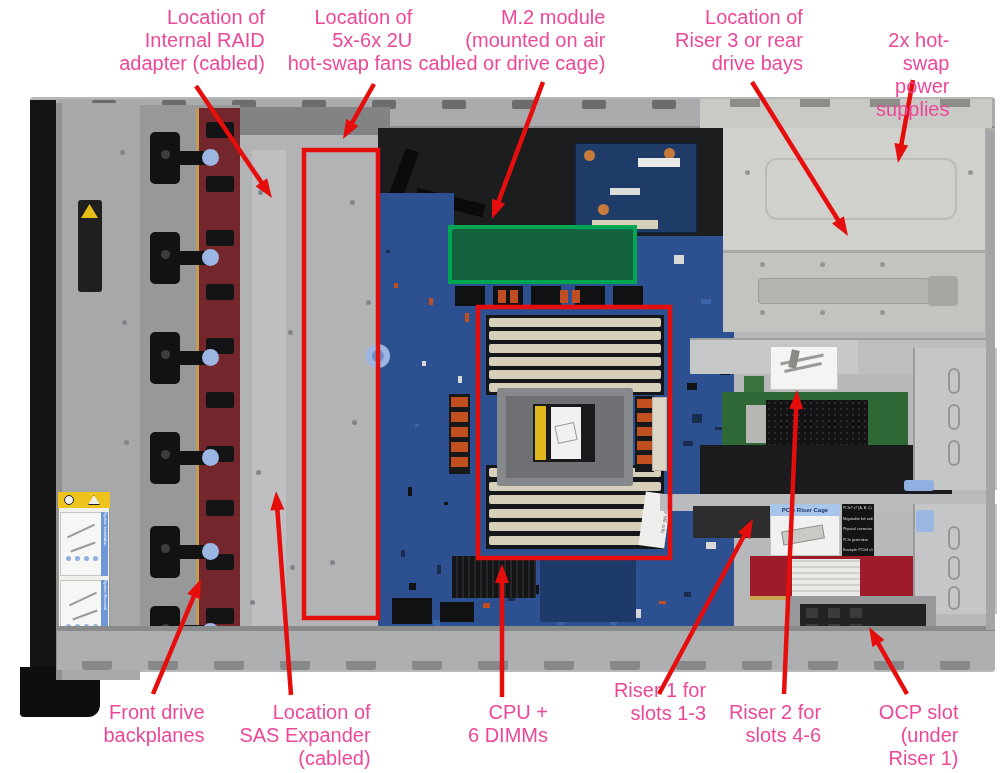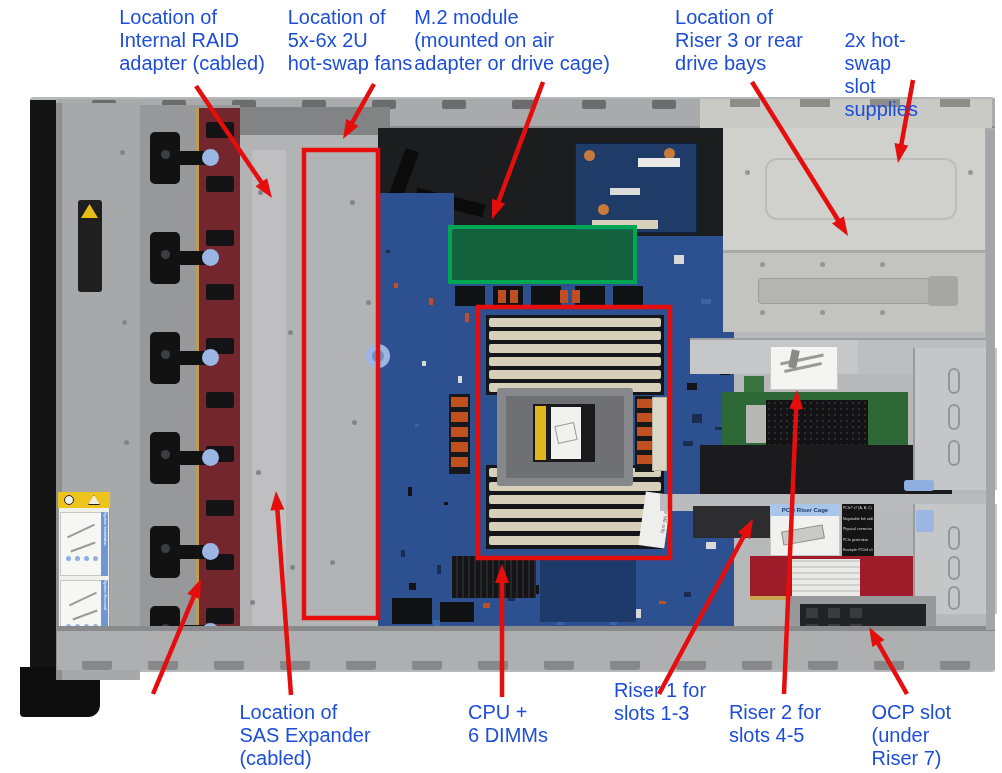--- a/index.html
+++ b/index.html
@@ -1,19 +1,19 @@
 <!DOCTYPE html>
 <html><head>
 <meta charset="utf-8">
 <style>
   html,body{margin:0;padding:0;background:#fff;}
   .stage{position:relative;width:1002px;height:773px;background:#fff;overflow:hidden;
          font-family:"Liberation Sans",sans-serif;}
-  .callout{position:absolute;transform:translateX(-50%);text-align:left;
-           font-size:20px;line-height:23px;color:#1d4ed8;white-space:pre-line;z-index:6;}
+  .callout{position:absolute;transform:translateX(-50%);text-align:right;
+           font-size:20px;line-height:23px;color:#ec4899;white-space:pre-line;z-index:6;}
   .photo{position:absolute;inset:0;z-index:1;}
   .photo div{position:absolute;box-sizing:border-box;}
   #overlay{position:absolute;left:0;top:0;z-index:5;pointer-events:none;}
   .vtext{writing-mode:vertical-rl;font-size:4px;color:#fff;line-height:6px;overflow:hidden;}
   .tinyline{font-size:3.5px;line-height:4.5px;color:#ddd;overflow:hidden;white-space:nowrap;}
   .lblhead{font-size:6px;line-height:12px;font-weight:bold;color:#16386e;text-align:center;overflow:hidden;}
   .mesticker{font-size:5px;color:#666;writing-mode:vertical-rl;text-align:center;overflow:hidden;}
 </style>
 </head>
 <body>
@@ -21,38 +21,40 @@
 <div class="stage">
 
   <div class="callout" style="left:192px;top:6px">Location of
 Internal RAID
 adapter (cabled)</div>
   <div class="callout" style="left:350px;top:6px">Location of
 5x-6x 2U
 hot-swap fans</div>
   <div class="callout" style="left:512px;top:6px">M.2 module
 (mounted on air
-adapter or drive cage)</div>
+cabled or drive cage)</div>
   <div class="callout" style="left:739px;top:6px">Location of
 Riser 3 or rear
 drive bays</div>
   <div class="callout" style="left:897px;top:29px">2x hot-swap
-slot supplies</div>
-
+power supplies</div>
+
+  <div class="callout" style="left:154px;top:701px">Front drive
+backplanes</div>
   <div class="callout" style="left:305px;top:701px">Location of
 SAS Expander
 (cabled)</div>
   <div class="callout" style="left:508px;top:701px">CPU +
 6 DIMMs</div>
   <div class="callout" style="left:660px;top:679px">Riser 1 for
 slots 1-3</div>
   <div class="callout" style="left:775px;top:701px">Riser 2 for
-slots 4-5</div>
+slots 4-6</div>
   <div class="callout" style="left:915px;top:701px">OCP slot
-(under Riser 7)</div>
+(under Riser 1)</div>
 
   <div class="photo" id="photo">
       <div style="left: 30px; top: 97px; width: 965px; height: 575px; background: rgb(183, 184, 186); border-radius: 3px;"></div>
       <div style="left: 57px; top: 99px; width: 938px; height: 30px; background: rgb(169, 170, 172);"></div>
       <div style="left: 57px; top: 126px; width: 938px; height: 5px; background: rgb(140, 141, 143);"></div>
       <div style="left: 92px; top: 100px; width: 24px; height: 9px; background: rgb(107, 108, 110); border-radius: 2px;"></div>
       <div style="left: 162px; top: 100px; width: 24px; height: 9px; background: rgb(107, 108, 110); border-radius: 2px;"></div>
       <div style="left: 232px; top: 100px; width: 24px; height: 9px; background: rgb(107, 108, 110); border-radius: 2px;"></div>
       <div style="left: 302px; top: 100px; width: 24px; height: 9px; background: rgb(107, 108, 110); border-radius: 2px;"></div>
       <div style="left: 372px; top: 100px; width: 24px; height: 9px; background: rgb(107, 108, 110); border-radius: 2px;"></div>

